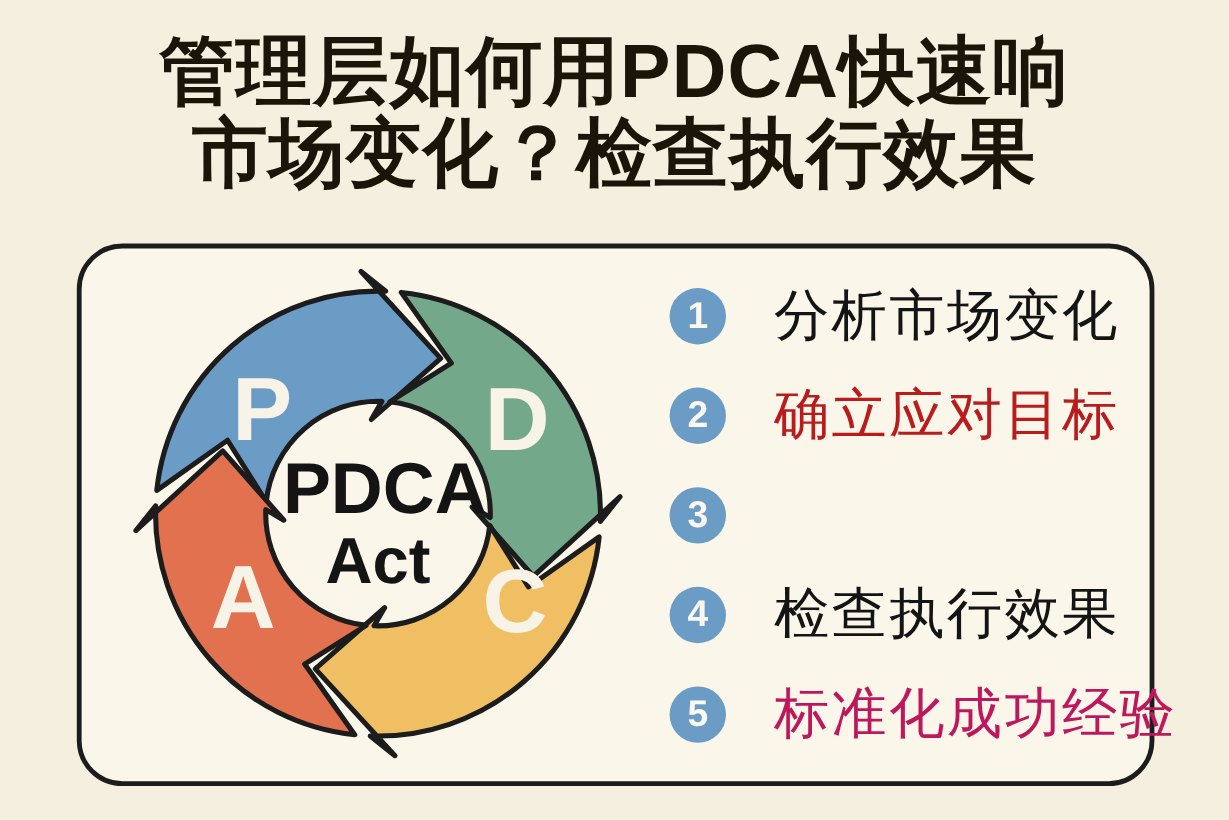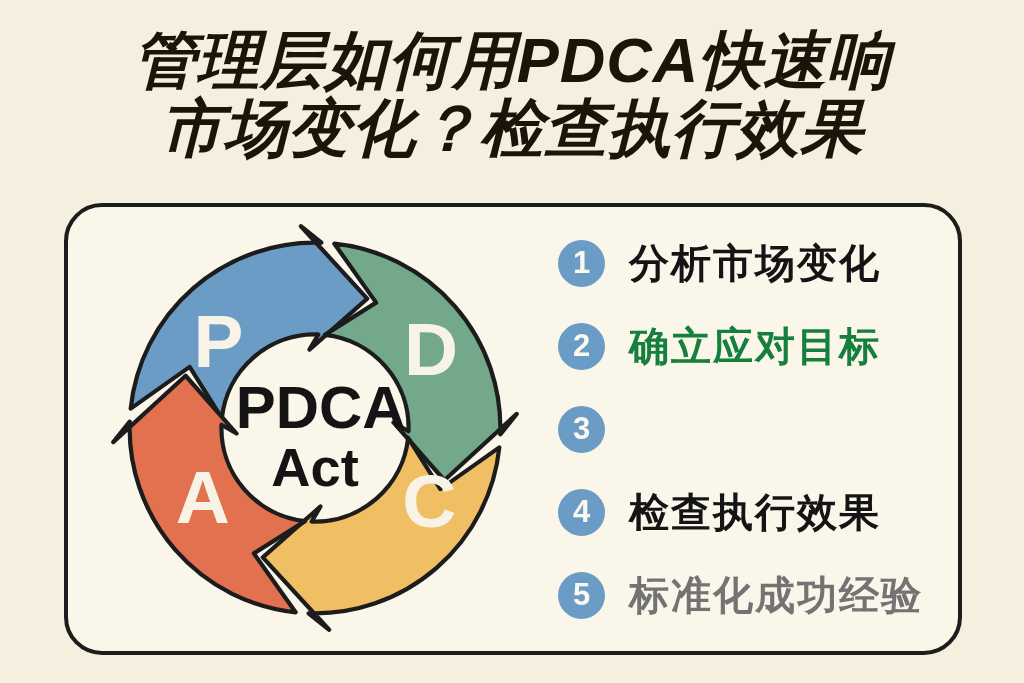--- a/index.html
+++ b/index.html
@@ -77,31 +77,31 @@
     height: 47px;
     border-radius: 50%;
     display: flex;
     align-items: center;
     justify-content: center;
     font-size: 31px;
     font-weight: bold;
     flex: 0 0 47px;
   }
   .step-label {
-    margin-left: 24px;
-    font-size: 40px;
-    font-weight: 700;
+    margin-left: 40px;
+    font-size: 46px;
+    font-weight: 400;
     letter-spacing: 2px;
     white-space: nowrap;
   }
 </style>
 </head>
 <body style="background-color: rgb(245, 239, 224);">
 
-<h1 class="title" style="color: rgb(26, 20, 9); font-style: italic;">
+<h1 class="title" style="color: rgb(26, 20, 9);">
   <span>管理层如何用PDCA快速响</span><br>
   <span>市场变化？检查执行效果</span>
 </h1>
 
 <div class="card" style="background-color: rgb(250, 246, 234);"></div>
 
 <svg class="cycle-svg" viewBox="-235 -235 470 470" xmlns="http://www.w3.org/2000/svg">
 
   <path d="M -196.9 -20.7 A 198 198 0 0 1 6.9 -197.9 L -15.1 -215.5 L 55.8 -138.2 L -5.9 -83.8 L 3.5 -99.9 A 100 100 0 0 0 -99.5 -10.5 L -133.9 -65.3 Z" fill="#6b9cc6"></path>
 
@@ -124,32 +124,32 @@
   <div class="step-row">
     <div class="step-badge" style="background-color: rgb(107, 156, 198);">
       <span style="color: rgb(251, 248, 239);">1</span>
     </div>
     <div class="step-label" style="color: rgb(20, 20, 20);">分析市场变化</div>
   </div>
   <div class="step-row">
     <div class="step-badge" style="background-color: rgb(107, 156, 198);">
       <span style="color: rgb(251, 248, 239);">2</span>
     </div>
-    <div class="step-label" style="color: #15803d;">确立应对目标</div>
+    <div class="step-label" style="color: #b91c1c;">确立应对目标</div>
   </div>
   <div class="step-row">
     <div class="step-badge" style="background-color: rgb(107, 156, 198);">
       <span style="color: rgb(251, 248, 239);">3</span>
     </div>
   </div>
   <div class="step-row">
     <div class="step-badge" style="background-color: rgb(107, 156, 198);">
       <span style="color: rgb(251, 248, 239);">4</span>
     </div>
     <div class="step-label" style="color: rgb(20, 20, 20);">检查执行效果</div>
   </div>
   <div class="step-row">
     <div class="step-badge" style="background-color: rgb(107, 156, 198);">
       <span style="color: rgb(251, 248, 239);">5</span>
     </div>
-    <div class="step-label" style="color: #737373;">标准化成功经验</div>
+    <div class="step-label" style="color: #be185d;">标准化成功经验</div>
   </div>
 </div>
 
 </body></html>

